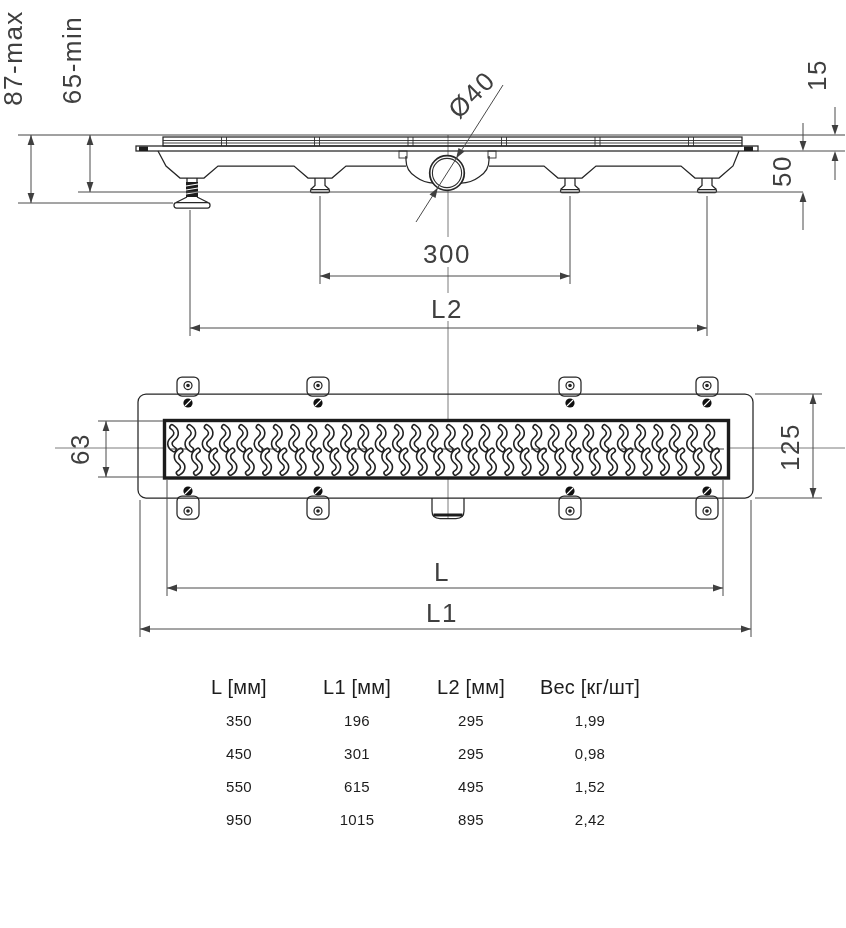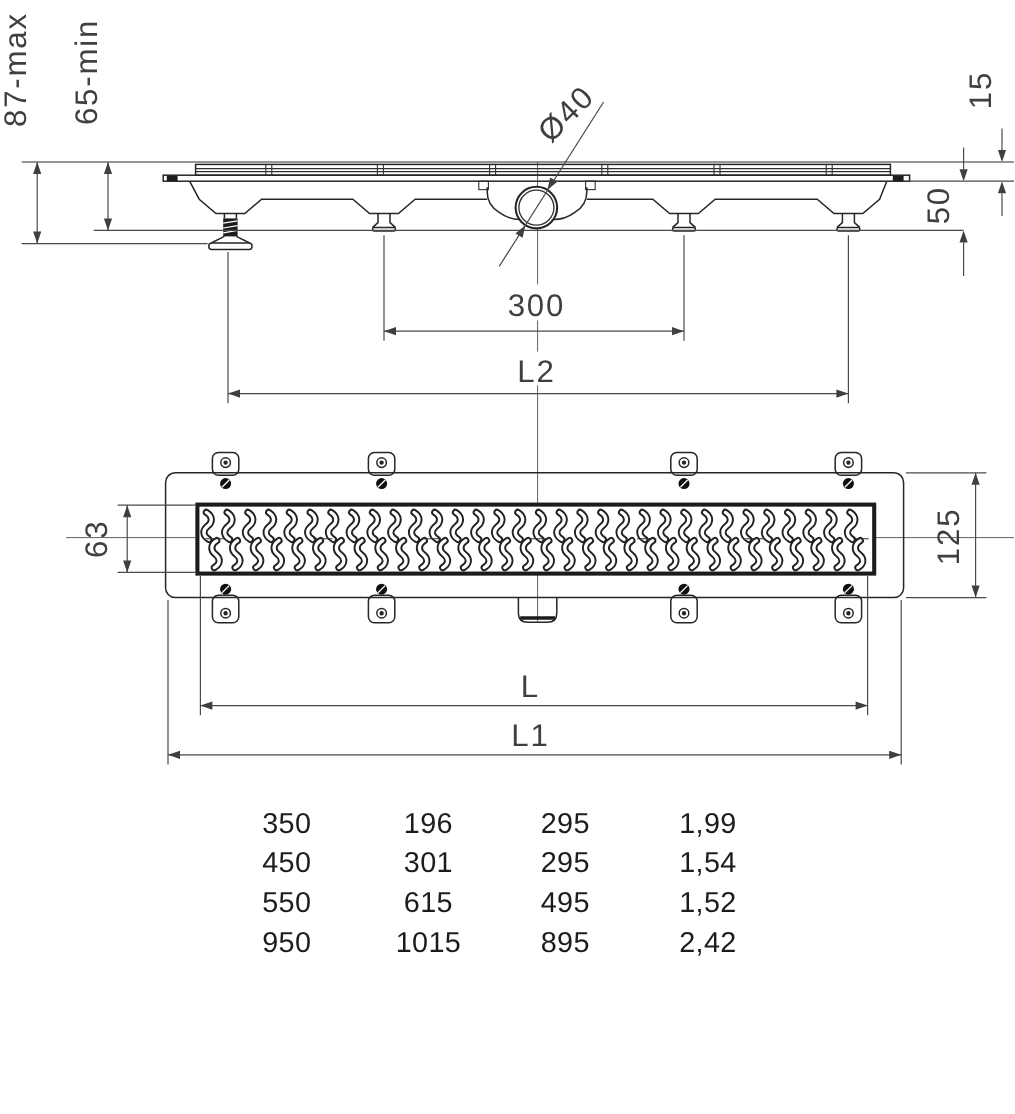--- a/index.html
+++ b/index.html
@@ -12,21 +12,21 @@
   .part-thin{stroke:#2e2e2e;stroke-width:0.9;fill:none;}
   .dimline{stroke:#4a4a4a;stroke-width:1;fill:none;}
   .axis{stroke:#5a5a5a;stroke-width:0.8;fill:none;}
   .arrow{fill:#3f3f3f;stroke:none;}
   .labelbg{fill:#ffffff;stroke:none;}
   .spec-table{position:absolute;left:0;top:670px;width:846px;color:#1c1c1c;}
   .t-row{position:relative;height:33px;}
   .cell{position:absolute;top:50%;transform:translate(-50%,-50%);white-space:nowrap;}
   .c0{left:239px}.c1{left:357px}.c2{left:471px}.c3{left:590px}
   .t-head .cell{font-size:20px;letter-spacing:0.2px;}
-  .t-body .cell{font-size:24px;letter-spacing:0.3px;}
+  .t-body .cell{font-size:15px;letter-spacing:0.3px;}
 </style>
 </head>
 <body>
 
 <div class="stage">
 
 <svg width="846" height="665" viewBox="0 0 846 665">
 
   <g>
     <line class="axis" x1="448" y1="135" x2="448" y2="518"></line>
@@ -360,32 +360,38 @@
     <line class="dimline" x1="140" y1="500" x2="140" y2="637"></line>
     <line class="dimline" x1="751" y1="500" x2="751" y2="637"></line>
     <line class="dimline" x1="140" y1="629" x2="751" y2="629"></line>
     <polygon class="arrow" points="140,629 150,625.6 150,632.4"></polygon>
     <polygon class="arrow" points="751,629 741,625.6 741,632.4"></polygon>
     <text class="dimtxt" x="442" y="622" text-anchor="middle">L1</text>
   </g>
 </svg>
 
 <div class="spec-table">
+  <div class="t-row t-head">
+    <span class="cell c0">L [мм]</span>
+    <span class="cell c1">L1 [мм]</span>
+    <span class="cell c2">L2 [мм]</span>
+    <span class="cell c3">Вес [кг/шт]</span>
+  </div>
   <div class="t-body">
     <div class="t-row">
       <span class="cell c0">350</span>
       <span class="cell c1">196</span>
       <span class="cell c2">295</span>
       <span class="cell c3">1,99</span>
     </div>
     <div class="t-row">
       <span class="cell c0">450</span>
       <span class="cell c1">301</span>
       <span class="cell c2">295</span>
-      <span class="cell c3">1,54</span>
+      <span class="cell c3">0,98</span>
     </div>
     <div class="t-row">
       <span class="cell c0">550</span>
       <span class="cell c1">615</span>
       <span class="cell c2">495</span>
       <span class="cell c3">1,52</span>
     </div>
     <div class="t-row">
       <span class="cell c0">950</span>
       <span class="cell c1">1015</span>

